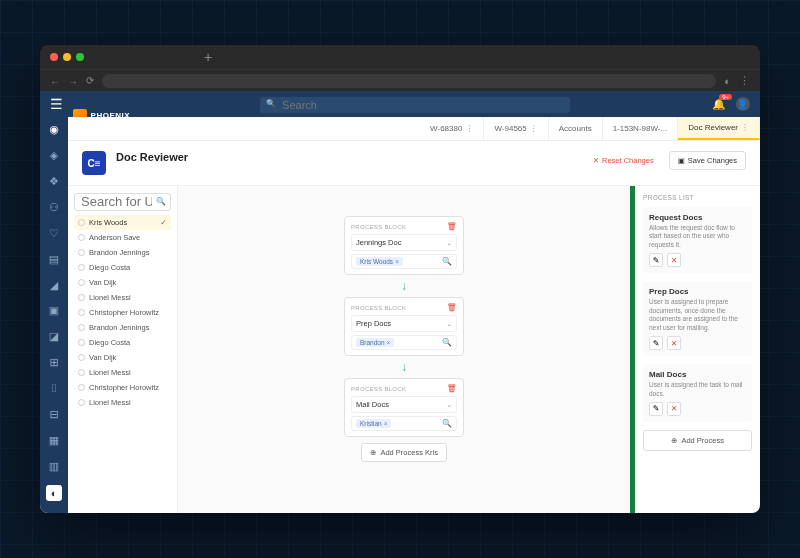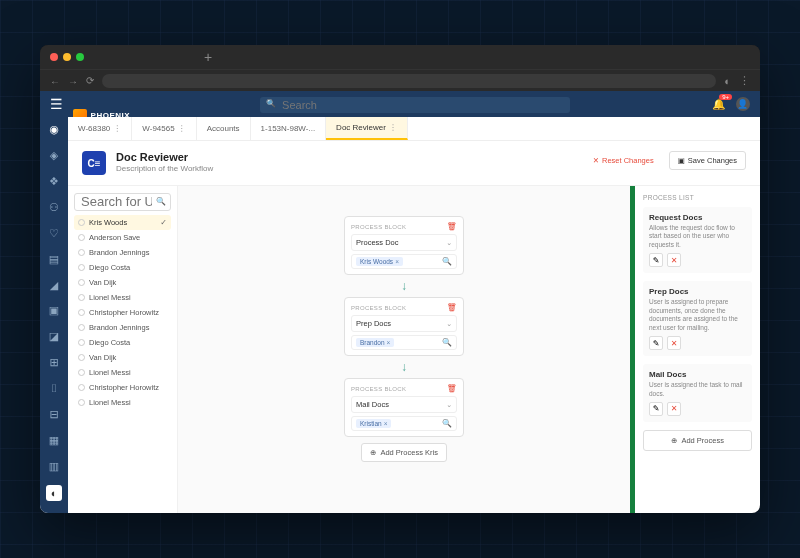--- a/index.html
+++ b/index.html
@@ -81,21 +81,21 @@
 .iconbar-item {
   width: 16px; height: 16px; display: flex; align-items: center;
   justify-content: center; color: #8ba5c0; font-size: 11px; cursor: pointer;
 }
 .iconbar-item.active { color: #fff; }
 .iconbar-bottom { margin-top: auto; padding-bottom: 6px; }
 .iconbar-bottom .iconbar-item { background: #fff; border-radius: 3px; color: #333; }
 .content-area { flex: 1; display: flex; flex-direction: column; overflow: hidden; }
 .tabs-row {
   height: 24px; background: #fff; border-bottom: 1px solid #eee;
-  display: flex; align-items: stretch; padding: 0;
+  display: flex; align-items: stretch; padding: 0; justify-content: flex-end;
 }
 .tab {
   padding: 0 10px; font-size: 8px; color: #666; display: flex;
   align-items: center; border-right: 1px solid #eee; cursor: pointer; gap: 3px;
 }
 .tab.active { background: #fff8e1; color: #333; border-bottom: 2px solid #ffc107; }
 .tab-close { color: #999; font-size: 8px; }
 .page-header {
   padding: 10px 14px; display: flex; align-items: flex-start; gap: 10px;
   border-bottom: 1px solid #f0f0f0;
@@ -269,21 +269,20 @@
         <div class="tab active">
             <span>Doc Reviewer</span>
             <span class="tab-close">⋮</span>
           </div>
       </div>
 
       <div class="page-header">
         <div class="page-icon">C≡</div>
         <div class="page-title-wrap">
           <div class="page-title">Doc Reviewer</div>
-          <div class="page-subtitle">Description of the Workflow</div>
         </div>
         <div class="header-actions">
           <div class="btn btn-reset">
             <span>✕</span>
             <span>Reset Changes</span>
           </div>
           <div class="btn btn-save">
             <span>▣</span>
             <span>Save Changes</span>
           </div>
@@ -353,21 +352,21 @@
         </div>
 
         <div class="center-canvas">
           <div id="pb-list" style="display: flex; flex-direction: column; align-items: center;">
               <div class="process-block">
                 <div class="pb-header">
                   <span class="pb-label">PROCESS BLOCK</span>
                   <span class="pb-delete">🗑</span>
                 </div>
                 <div class="pb-select">
-                  <span>Process Doc</span>
+                  <span>Jennings Doc</span>
                   <span class="pb-select-chev">⌄</span>
                 </div>
                 <div class="pb-chip-row">
                   <span class="pb-chip">Kris Woods <span class="pb-chip-x">×</span></span>
                   <span class="pb-chip-search">🔍</span>
                 </div>
               </div>
               <div class="arrow-down">↓</div>
               <div class="process-block">
                 <div class="pb-header">

